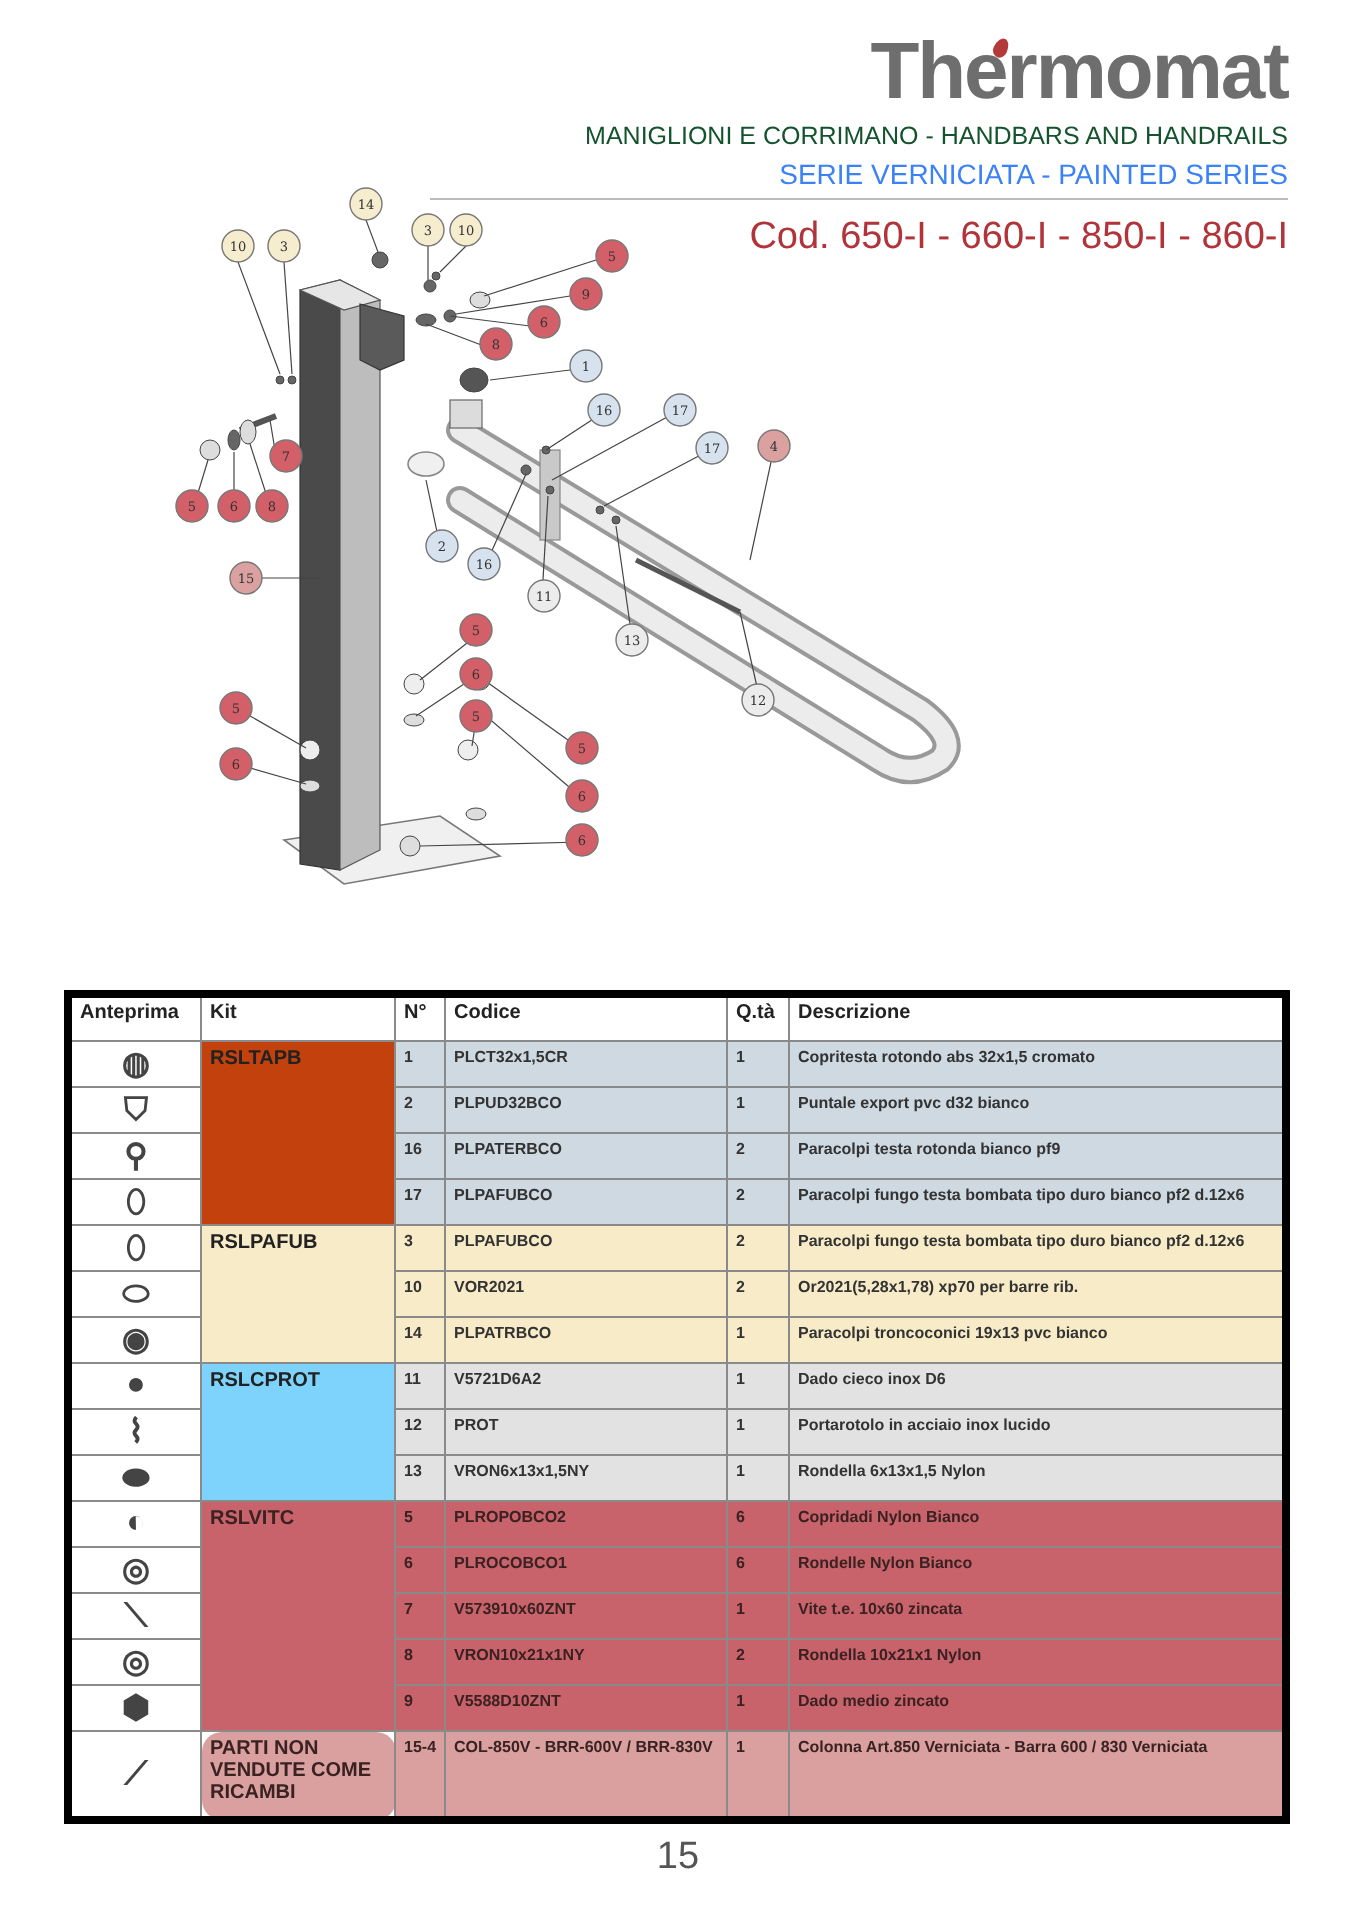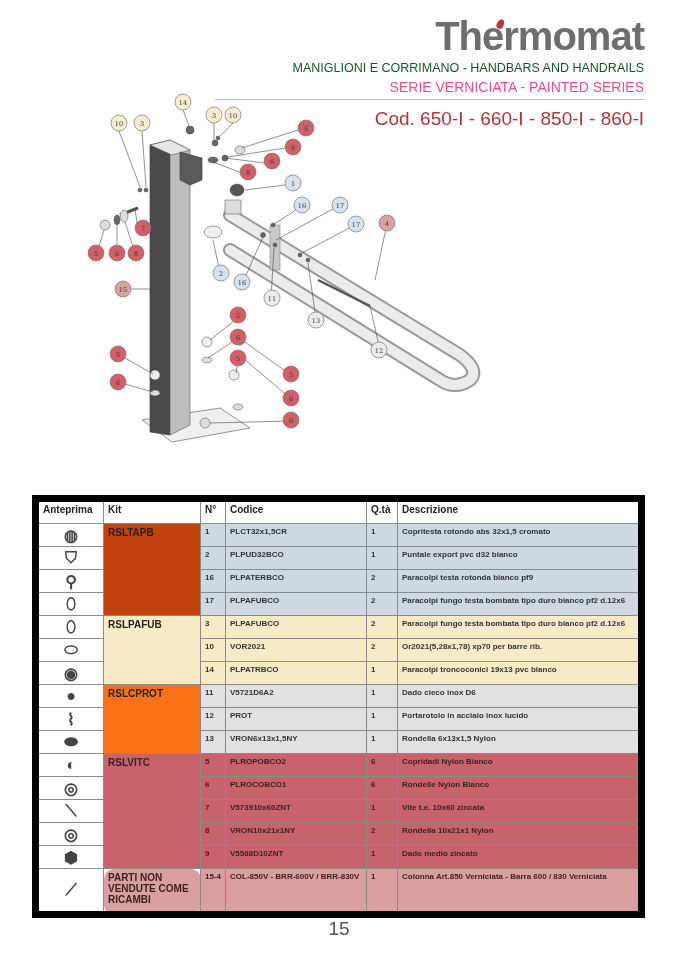--- a/index.html
+++ b/index.html
@@ -1,42 +1,42 @@
 <!DOCTYPE html>
 <html><head>
   <meta charset="utf-8">
   <style>
     html, body { margin: 0; padding: 0; background: #ffffff; }
     body { width: 678px; height: 959px; position: relative; overflow: hidden; font-family: "Liberation Sans", sans-serif; color: #333; }
 
     .logo { position: absolute; right: 34px; top: 14px; font-family: "Liberation Sans", sans-serif; font-size: 40px; font-weight: bold; color: #6e6e6e; letter-spacing: -1px; line-height: 44px; }
     .logo .drop { position: absolute; top: 5px; left: 62px; width: 7px; height: 10px; background: #b43a3a; border-radius: 50% 50% 50% 50% / 60% 60% 40% 40%; transform: rotate(25deg); }
     .subtitle1 { position: absolute; right: 34px; top: 61px; font-size: 12.5px; color: #14532d; white-space: nowrap; }
-    .subtitle2 { position: absolute; right: 34px; top: 79px; font-size: 14px; color: #ec4899; white-space: nowrap; }
+    .subtitle2 { position: absolute; right: 34px; top: 79px; font-size: 14px; color: #3b82f6; white-space: nowrap; }
     .rule { position: absolute; left: 215px; right: 34px; top: 99px; height: 1px; background: #bbb; }
     .codline { position: absolute; right: 34px; top: 108px; font-size: 19px; color: #b1343a; white-space: nowrap; }
 
     .diagram { position: absolute; left: 80px; top: 90px; width: 430px; height: 390px; }
 
-    table.parts { position: absolute; left: 32px; top: 495px; width: 613px; border-collapse: collapse; border: 7px solid #000000; font-family: "Liberation Sans", sans-serif; }
+    table.parts { position: absolute; left: 32px; top: 495px; width: 613px; border-collapse: collapse; border: 4px solid #000000; font-family: "Liberation Sans", sans-serif; }
     table.parts th { background: #fff; text-align: left; font-size: 10px; font-weight: bold; color: #222; padding: 2px 4px; height: 17px; border: 1px solid #8a8a8a; vertical-align: top; }
     table.parts td { font-size: 8px; font-weight: bold; color: #333; padding: 3px 4px; height: 16px; border: 1px solid #8a8a8a; vertical-align: top; }
     table.parts td.prev { background: #fff; width: 64px; text-align: center; vertical-align: middle; padding: 0; }
     table.parts td.kit { font-size: 10px; width: 88px; color: #222; }
     table.parts td.num { width: 16px; }
     table.parts td.code { width: 132px; }
     table.parts td.qty { width: 22px; }
     .g-blue td.c { background: #cfd9e2; }
     .g-yellow td.c { background: #f8ecc8; }
     .g-grey td.c { background: #e2e2e2; }
     .g-red td.c { background: #c8626b; color: #3a2222; }
     .g-pink td.c { background: #d9a09f; color: #3a2222; margin-left: 38px; }
     .kit.blue { background: #c2410c; }
     .kit.yellow { background: #f8ecc8; }
-    .kit.grey { background: #f97316; }
+    .kit.grey { background: #7dd3fc; }
     .kit.red { background: #c8626b; color: #3a2222 !important; }
     .kit.pink { background: #d9a09f; color: #3a2222 !important; border-radius: 10px; }
     tr.tall td { height: 36px; }
 
     .pagenum { position: absolute; left: 0; right: 0; top: 918px; text-align: center; font-size: 19px; color: #555; }
   </style>
 </head>
 <body>
 
 <div class="logo">

